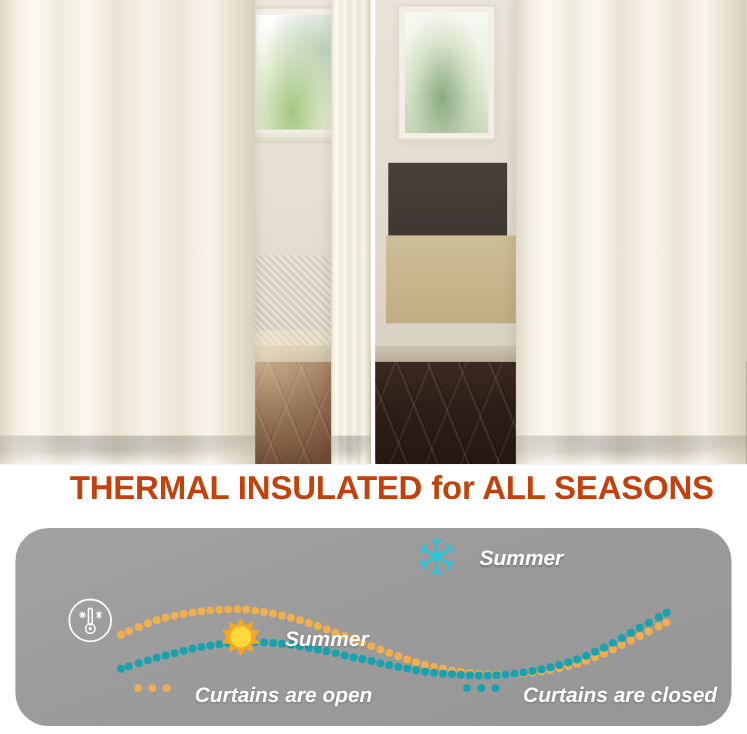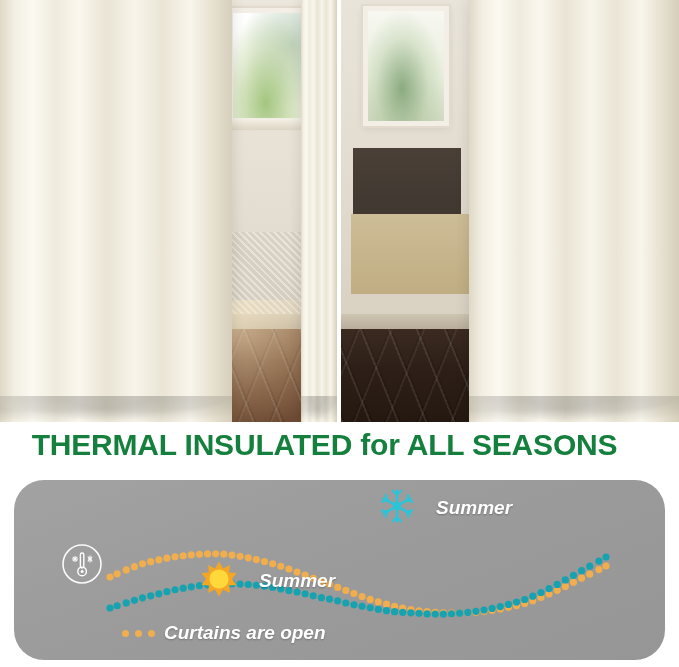--- a/index.html
+++ b/index.html
@@ -188,25 +188,25 @@
   .cl-b { right: 0;   width: 36px;  }
   
   .cr-a { left: 128px; width: 210px; }
 
   
   .headline {
     position: absolute;
     left: 0;
     top: 428px;
     width: 649px;
-    text-align: center;
+    text-align: right;
     font-size: 30px;
     font-weight: bold;
     letter-spacing: -0.2px;
-    color: #15803d;
+    color: #c2410c;
     font-family: "Liberation Sans", sans-serif;
     white-space: nowrap;
   }
 
   
   .panel {
     position: absolute;
     left: 14px;
     top: 480px;
     width: 651px;
@@ -254,22 +254,22 @@
   .legend {
     position: absolute;
     left: 14px;
     top: 622px;
     width: 651px;
     display: flex;
     align-items: center;
   }
   .legend-item {
     display: flex;
-    align-items: center;
-    gap: 9px;
+    align-items: flex-start;
+    gap: 22px;
   }
   .legend-open   { margin-left: 108px; }
   .legend-closed { margin-left: 82px; }
   .legend-dots {
     display: flex;
     gap: 6px;
   }
   .legend-dots i {
     display: block;
     width: 7px;
@@ -521,13 +521,21 @@
 
 <div class="legend">
   <div class="legend-item legend-open">
     <span class="legend-dots">
         <i style="background: rgb(240, 174, 78);"></i>
         <i style="background: rgb(240, 174, 78);"></i>
         <i style="background: rgb(240, 174, 78);"></i>
       </span>
     <span class="legend-label">Curtains are open</span>
   </div>
+  <div class="legend-item legend-closed">
+    <span class="legend-dots">
+        <i style="background: rgb(23, 162, 176);"></i>
+        <i style="background: rgb(23, 162, 176);"></i>
+        <i style="background: rgb(23, 162, 176);"></i>
+      </span>
+    <span class="legend-label">Curtains are closed</span>
+  </div>
 </div>
 
 </body></html>

